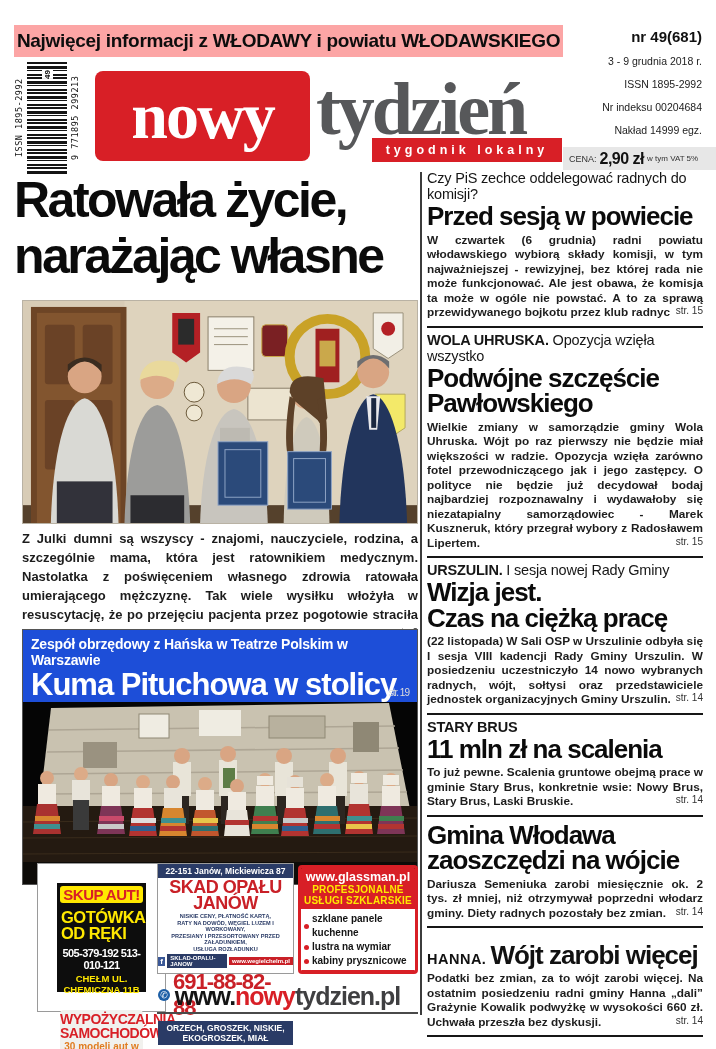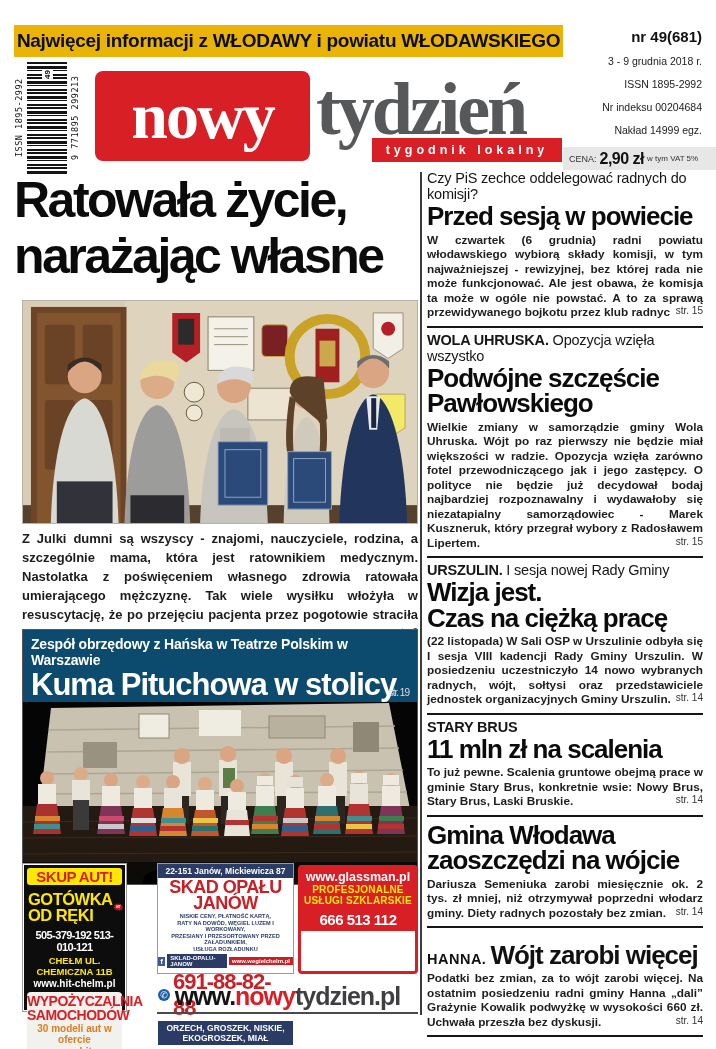--- a/index.html
+++ b/index.html
@@ -1,21 +1,21 @@
 <!DOCTYPE html>
 <html lang="pl"><head>
 <meta charset="utf-8">
 <style>
   * { margin:0; padding:0; box-sizing:border-box; }
   html,body { width:716px; height:1049px; }
   body { position:relative; background:#fff; font-family:"Liberation Sans", sans-serif; color:#111; overflow:hidden; }
   .abs { position:absolute; }
 
   
-  .banner { left:14px; top:25px; width:549px; height:32px; background:#eab308;
+  .banner { left:14px; top:25px; width:549px; height:32px; background:#fca5a5;
             display:flex; align-items:center; justify-content:center;
             font-weight:800; font-size:19px; letter-spacing:-0.3px; color:#0d0d0d; }
   .info { left:565px; top:28px; width:137px; text-align:right; }
   .info .issue { font-size:15px; font-weight:800; margin-bottom:10px; }
   .info .line { font-size:10.5px; color:#222; margin-bottom:11px; }
   .priceband { left:563px; top:147px; width:153px; height:23px; background:#e7e7e7;
                display:flex; align-items:center; justify-content:flex-start; padding-left:6px; gap:3px; }
   .priceband .plabel { font-size:9px; color:#333; }
   .priceband .pval { font-size:16px; font-weight:800; letter-spacing:-0.5px; }
   .priceband .pvat { font-size:8px; color:#333; }
@@ -43,21 +43,21 @@
         letter-spacing:-2.5px; color:#0b0b0b; }
   .h1 span { display:block; }
   .photo { border:1px solid #b9b2a4; }
   .photo1 { left:22px; top:300px; width:396px; height:224px; }
   .caption { left:22px; top:529px; width:396px; font-size:13px; line-height:19px; font-weight:700;
              text-align:justify; color:#1c1c1c; position:absolute; }
   .pageref { font-size:10px; font-weight:400; color:#333; }
   .cap-ref { position:absolute; right:0; bottom:1px; background:#fff; padding-left:8px; }
 
   
-  .kuma { left:22px; top:629px; width:396px; background:#0c4a6e; border:1px solid #555; }
+  .kuma { left:22px; top:629px; width:396px; background:#1d4ed8; border:1px solid #555; }
   .kuma .kicker2 { color:#fff; font-weight:700; font-size:14px; padding:6px 8px 1px; letter-spacing:-0.2px; }
   .kuma h2 { color:#fff; font-weight:800; font-size:31px; letter-spacing:-1px; line-height:1.0;
              padding:0 8px 2px; position:relative; }
   .kuma h2 .pageref { color:#ddd; position:absolute; right:8px; bottom:4px;margin-top:8px; }
   .kuma svg { display:block; }
 
   
   .vdivider { left:420px; top:172px; width:2px; height:843px; background:#3c3c3c; }
   .rightcol { left:427px; top:170px; width:276px; }
   .r-art { padding:4px 0 6px; border-bottom:2px solid #161616; }
@@ -69,21 +69,21 @@
   .r-art h2 .hl-line:empty { display:none; }
   .rbody { margin-top:3px; font-size:11.8px; line-height:14.5px; font-weight:700; text-align:justify;
            color:#1d1d1d; position:relative; }
   .rbody .pageref { position:absolute; right:0; bottom:1px; background:#fff; padding-left:6px; }
   .hanna-line { display:flex; align-items:baseline; gap:4px; margin-top:10px; }
   .hanna-line .kb2 { font-weight:800; font-size:14.5px; letter-spacing:0.5px; }
   .hanna-line .big { font-weight:800; font-size:26px; letter-spacing:-1px; line-height:1; }
 
   
   .ad { border:1px solid #9a9a9a; background:#fff; }
-  .ad-hit { left:22px; top:863px; width:105px; height:149px; padding:1px; }
+  .ad-hit { left:37px; top:863px; width:129px; height:149px; padding:19px; }
   .hit-in { background:#0d0d0d; width:100%; height:100%; padding:2px; display:flex; flex-direction:column; }
   .hit-skup { background:#ffe800; color:#d81f26; font-weight:800; font-size:15px; text-align:center;
               border-radius:3px; margin:1px 1px 2px; letter-spacing:-0.5px; }
   .hit-row { display:flex; align-items:center; }
   .hit-got { color:#ffe800; font-weight:800; font-size:16.5px; line-height:16px; letter-spacing:-0.5px; padding-left:2px; }
   .hit-phones { color:#fff; font-weight:800; font-size:11px; text-align:center; letter-spacing:-0.6px; margin-top:2px; }
   .hit-addr { color:#ffe800; font-weight:800; font-size:9.5px; text-align:center; margin-top:2px; }
   .hit-url { color:#fff; font-weight:800; font-size:10px; text-align:center; margin-top:1px; }
   .hit-rent { background:#f1f1ee; border-radius:4px; margin:3px 1px 1px; text-align:center; padding:2px 0 3px; }
   .hit-rent .r1 { color:#d81f26; font-weight:800; font-size:14px; line-height:14px; letter-spacing:-0.5px; }
@@ -483,20 +483,34 @@
     <div>EKOGROSZEK, MIAŁ</div>
   </div>
 </div>
 
 <div class="abs ad-glass">
   <div class="glass-top">
     <div class="u">www.glassman.pl</div>
     <div class="s">PROFESJONALNE</div>
     <div class="s">USŁUGI SZKLARSKIE</div>
   </div>
+  <div class="glass-list">
+    <div class="glass-li">
+        <span class="dot"></span>
+        <span>szklane panele kuchenne</span>
+      </div>
+    <div class="glass-li">
+        <span class="dot"></span>
+        <span>lustra na wymiar</span>
+      </div>
+    <div class="glass-li">
+        <span class="dot"></span>
+        <span>kabiny prysznicowe</span>
+      </div>
+  </div>
   <div class="glass-bot">
     <div class="tel"> <span class="tn">666 513 112</span></div>
 
   </div>
 </div>
 
 <div class="abs footer-url">
   <span class="fu-a">www.</span><span class="fu-b">nowy</span><span class="fu-c">tydzien.pl</span>
 </div>
 

